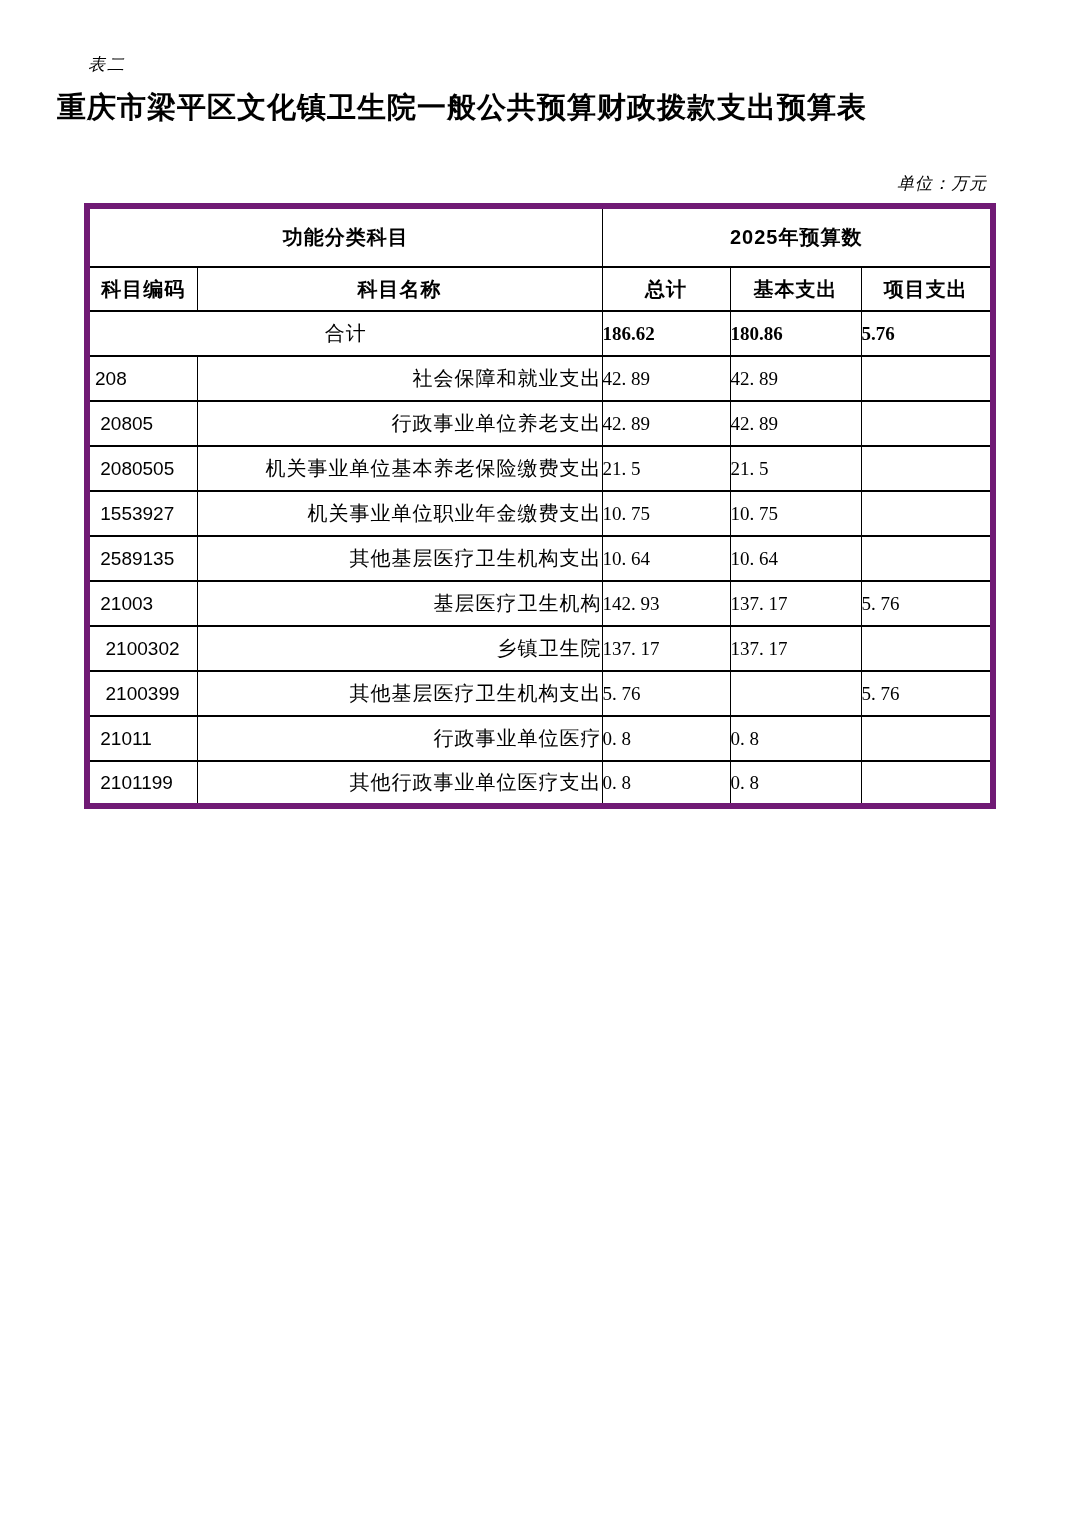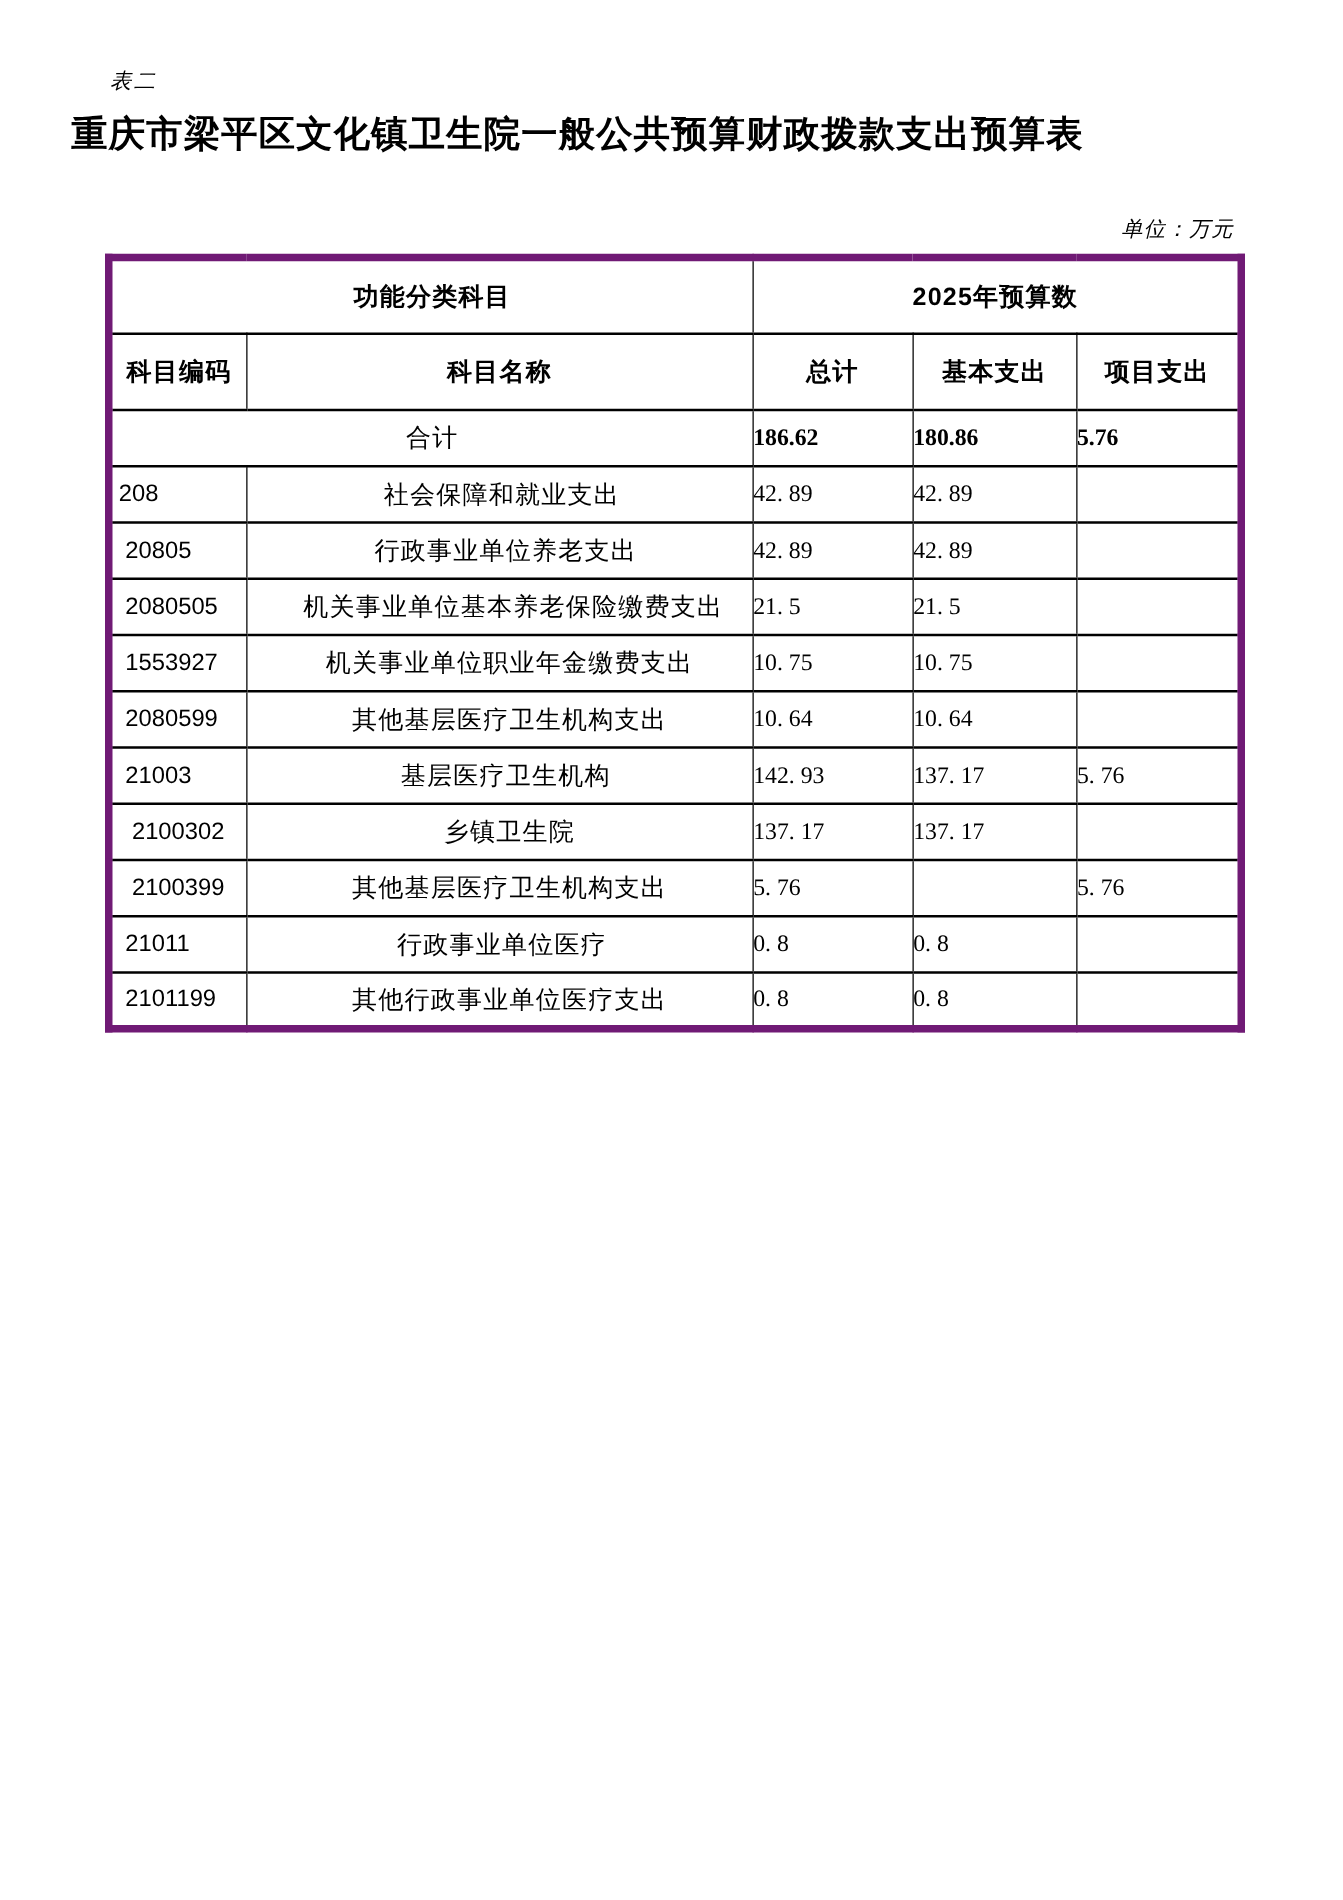--- a/index.html
+++ b/index.html
@@ -59,21 +59,21 @@
   table.budget td {
     border-top: 2px solid #000;
     border-bottom: 2px solid #000;
     border-left: 1.5px solid #000;
     border-right: 1.5px solid #000;
     vertical-align: middle;
     overflow: hidden;
   }
 
   tr.hdr-group { height: 61px; }
-  tr.hdr-cols  { height: 61px; }
+  tr.hdr-cols  { height: 44px; }
   tr.data-row  { height: 45px; }
 
   th.hcell {
     font-family: "Liberation Sans", sans-serif;
     font-weight: bold;
     font-size: 20px;
     text-align: center;
     letter-spacing: 1px;
   }
 
@@ -96,21 +96,21 @@
   td.code {
     font-family: "Liberation Sans", sans-serif;
     font-size: 19px;
     text-align: left;
     padding-left: 5px;
     white-space: pre;
   }
   td.name {
     font-family: "Liberation Serif", serif;
     font-size: 20px;
-    text-align: center;
+    text-align: right;
     padding-left: 4px;
     white-space: pre;
     letter-spacing: 1px;
   }
 </style>
 </head>
 <body>
 
 <div class="sheet-label">表二</div>
 
@@ -168,21 +168,21 @@
       <td class="num"></td>
     </tr>
     <tr class="data-row">
       <td class="code"> 1553927</td>
       <td class="name">  机关事业单位职业年金缴费支出</td>
       <td class="num">10. 75</td>
       <td class="num">10. 75</td>
       <td class="num"></td>
     </tr>
     <tr class="data-row">
-      <td class="code"> 2080599</td>
+      <td class="code"> 2589135</td>
       <td class="name">  其他基层医疗卫生机构支出</td>
       <td class="num">10. 64</td>
       <td class="num">10. 64</td>
       <td class="num"></td>
     </tr>
     <tr class="data-row">
       <td class="code"> 21003</td>
       <td class="name"> 基层医疗卫生机构</td>
       <td class="num">142. 93</td>
       <td class="num">137. 17</td>

